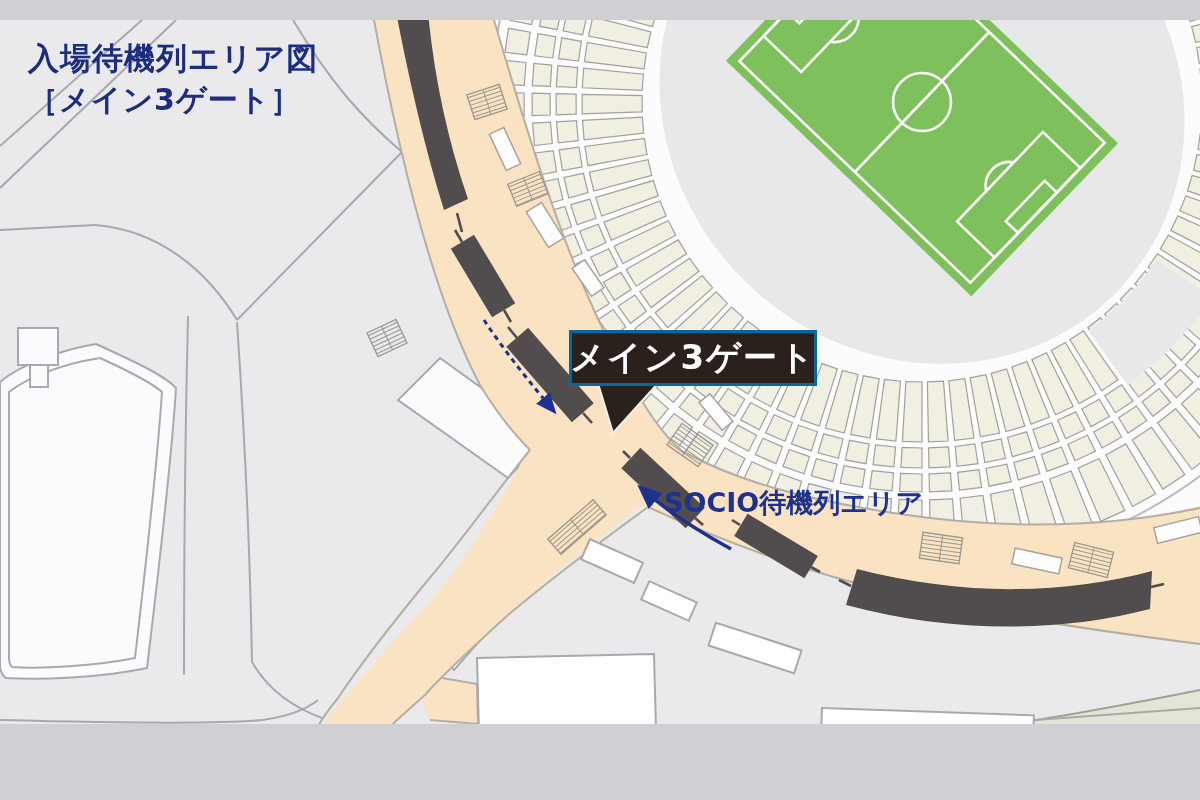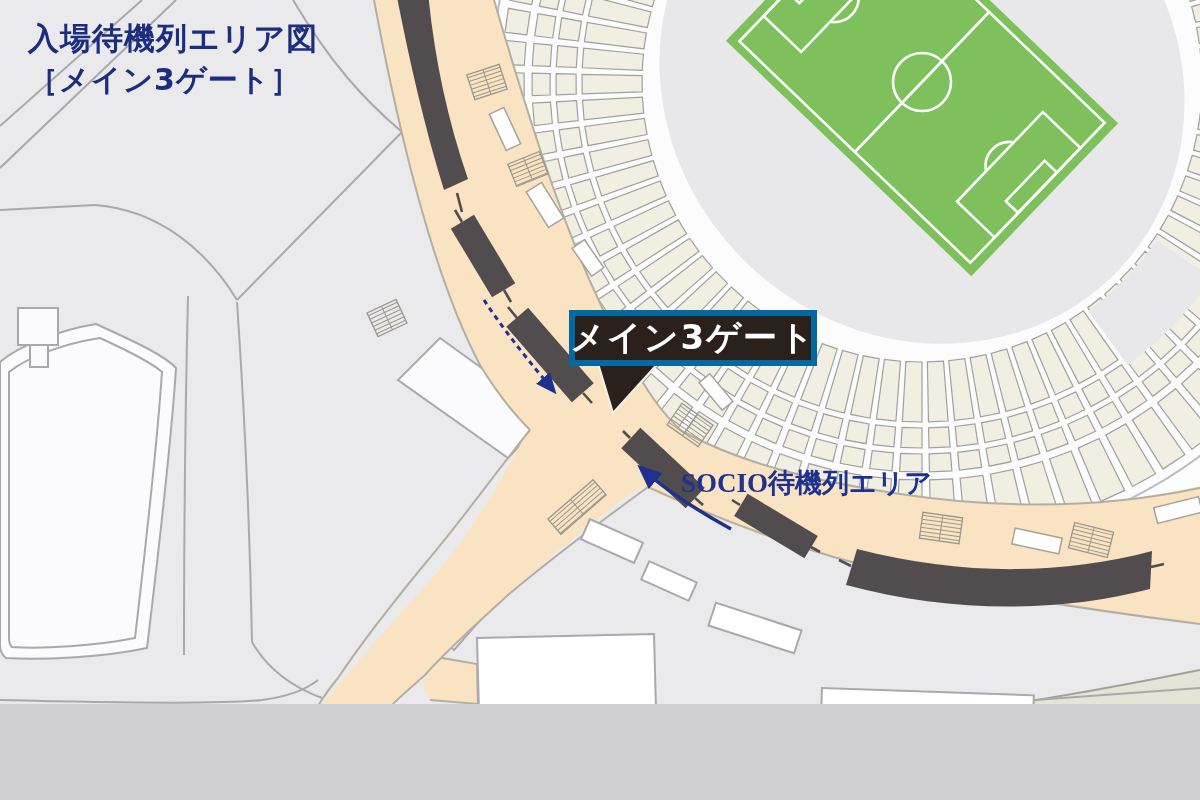--- a/index.html
+++ b/index.html
@@ -1,26 +1,26 @@
 <!DOCTYPE html>
 <html><head>
 <meta charset="utf-8">
 <style>
   html,body{margin:0;padding:0;background:#cfcfd4;}
   .canvas{position:relative;width:1200px;height:704px;overflow:hidden;
-          background:#eaeaed;font-family:"DejaVu Sans","Liberation Sans",sans-serif;}
+          background:#eaeaed;font-family:"DejaVu Sans","Liberation Sans",sans-serif;margin-top:20px;}
   .canvas svg{position:absolute;left:0;top:0;}
   .overlay{position:absolute;white-space:nowrap;}
   .map-title{left:28px;top:18px;font-size:31px;font-weight:800;color:#1c2d80;letter-spacing:1px;}
   .map-subtitle{left:28px;top:60px;font-size:30px;font-weight:600;color:#1c2d80;letter-spacing:1px;}
   .queue-label{font-size:27px;font-weight:600;color:#1d3190;}
   .label-general{left:322px;top:342px;}
-  .label-socio{left:681px;top:465px;font-family:Liberation Serif, serif;}
+  .label-socio{left:664px;top:465px;}
   .gate-callout{left:569px;top:310px;width:248px;height:56px;background:#2a211d;
-      border:6px solid #0369a1;box-sizing:border-box;display:flex;align-items:center;
+      border:3px solid #0369a1;box-sizing:border-box;display:flex;align-items:center;
       justify-content:center;font-size:34px;font-weight:800;color:#ffffff;letter-spacing:2px;}
   .traffic-light{left:302px;top:745px;width:56px;height:29px;background:#474243;
       border-radius:15px;display:flex;align-items:center;justify-content:center;gap:3px;}
   .traffic-light .dot{width:13px;height:13px;border-radius:50%;background:#ffffff;}
 </style>
 </head>
 <body>
 
 <div class="canvas">
 

